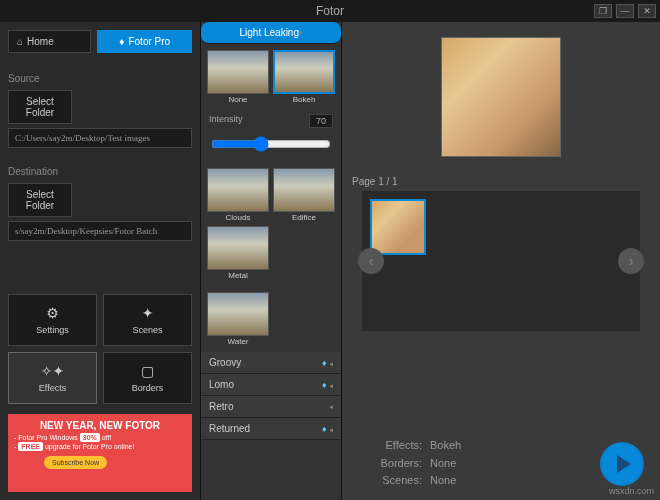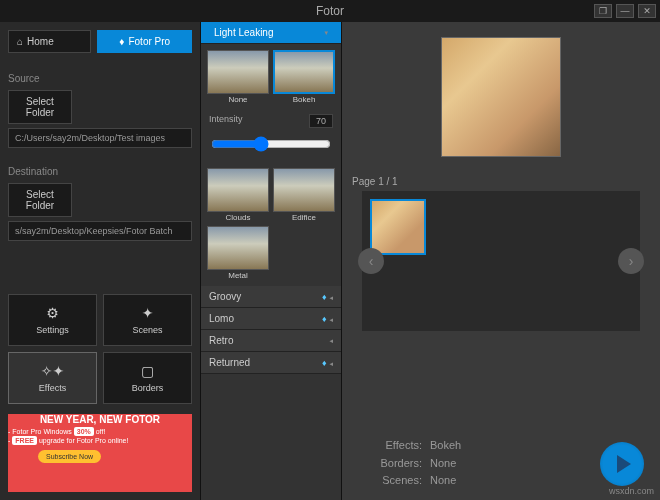--- a/index.html
+++ b/index.html
@@ -8,32 +8,32 @@
 .titlebar-title { color: #aaa; font-size: 12px; }
 .window-controls { position: absolute; right: 4px; display: flex; gap: 4px; }
 .win-btn { width: 18px; height: 14px; background: #333; border: 1px solid #555; color: #aaa; font-size: 9px; display: flex; align-items: center; justify-content: center; cursor: pointer; }
 .app { display: flex; height: 478px; }
 .left-panel { width: 200px; background: #2a2a2a; padding: 8px; display: flex; flex-direction: column; }
 .top-btns { display: flex; gap: 6px; margin-bottom: 12px; }
 .home-btn { flex: 1; background: #1a1a1a; border: 1px solid #444; padding: 5px 8px; color: #ccc; font-size: 10px; display: flex; align-items: center; gap: 4px; cursor: pointer; }
 .pro-btn { flex: 1.2; background: #0888d8; border: none; padding: 5px 8px; color: #fff; font-size: 10px; display: flex; align-items: center; justify-content: center; gap: 4px; cursor: pointer; }
 .section-label { color: #888; font-size: 10px; margin: 8px 0 6px; }
 .select-folder-btn { background: #1a1a1a; border: 1px solid #444; padding: 5px 10px; color: #ccc; font-size: 10px; cursor: pointer; margin-bottom: 4px; width: 64px; }
-.path-field { background: #1a1a1a; border: 1px solid #444; padding: 4px 6px; color: #999; font-size: 9px; width: 100%; margin-bottom: 10px; overflow: hidden; white-space: nowrap; }
+.path-field { background: #1a1a1a; border: 1px solid #444; padding: 4px 6px; color: #999; font-size: 9px; width: 100%; margin-bottom: 10px; overflow: hidden; white-space: nowrap; font-family: Liberation Serif, serif; }
 .mode-grid { display: grid; grid-template-columns: 1fr 1fr; gap: 6px; margin-top: auto; margin-bottom: 10px; }
 .mode-btn { background: #1a1a1a; border: 1px solid #444; padding: 10px 4px; color: #ccc; font-size: 9px; display: flex; flex-direction: column; align-items: center; gap: 4px; cursor: pointer; }
 .mode-btn.active { background: #333; border-color: #666; }
 .mode-icon { font-size: 14px; }
-.promo { background: #e84848; width: 100%; height: 78px; color: #fff; font-size: 8px; position: relative; }
+.promo { background: #e84848; width: 100%; height: 78px; padding: 6px; color: #fff; font-size: 8px; position: relative; }
 .promo-title { font-weight: bold; font-size: 10px; text-align: center; margin-bottom: 3px; }
 .promo-line { font-size: 7px; margin: 2px 0; }
 .promo-badge { background: #fff; color: #e84848; padding: 1px 3px; font-weight: bold; border-radius: 2px; }
 .sub-btn { background: #ffc030; color: #333; font-size: 7px; padding: 3px 8px; border-radius: 8px; display: inline-block; margin-top: 4px; margin-left: 30px; cursor: pointer; }
 .effects-panel { width: 142px; background: #333; overflow-y: auto; border-left: 1px solid #111; border-right: 1px solid #111; }
-.effect-header { background: #3a3a3a; padding: 5px 13px; color: #ccc; font-size: 10px; display: flex; justify-content: space-between; align-items: center; cursor: pointer; border-bottom: 1px solid #222; }
+.effect-header { background: #3a3a3a; padding: 5px 4px; color: #ccc; font-size: 10px; display: flex; justify-content: center; align-items: center; cursor: pointer; border-bottom: 1px solid #222; border-radius: 8px; }
 .effect-header.active { background: #0888d8; color: #fff; }
 .thumbs { display: grid; grid-template-columns: 1fr 1fr; gap: 4px; padding: 6px; }
 .thumb { position: relative; cursor: pointer; }
 .thumb-img { width: 100%; height: 44px; background: linear-gradient(180deg, #8899aa 0%, #ccccbb 40%, #887755 100%); border: 1px solid #555; }
 .thumb.selected .thumb-img { border: 2px solid #0888d8; }
 .thumb-label { font-size: 8px; text-align: center; color: #ccc; margin-top: 1px; }
 .intensity-row { display: flex; justify-content: space-between; padding: 4px 8px; font-size: 9px; color: #aaa; }
 .intensity-val { background: #1a1a1a; border: 1px solid #444; padding: 1px 6px; }
 .slider-row { padding: 4px 10px 8px; }
 .slider { width: 100%; }
@@ -155,20 +155,26 @@
         </div>
       <div class="thumb">
           <div class="thumb-img"></div>
           <div class="thumb-label">Edifice</div>
         </div>
       <div class="thumb">
           <div class="thumb-img"></div>
           <div class="thumb-label">Metal</div>
         </div>
     </div>
+    <div class="thumbs" style="grid-template-columns:1fr 1fr;">
+      <div class="thumb">
+          <div class="thumb-img"></div>
+          <div class="thumb-label">Water</div>
+        </div>
+    </div>
     <div class="cat-row">
         <span>Groovy</span>
         <span><span class="diamond">♦</span> <span class="tri">◂</span></span>
       </div>
     <div class="cat-row">
         <span>Lomo</span>
         <span><span class="diamond">♦</span> <span class="tri">◂</span></span>
       </div>
     <div class="cat-row">
         <span>Retro</span>

